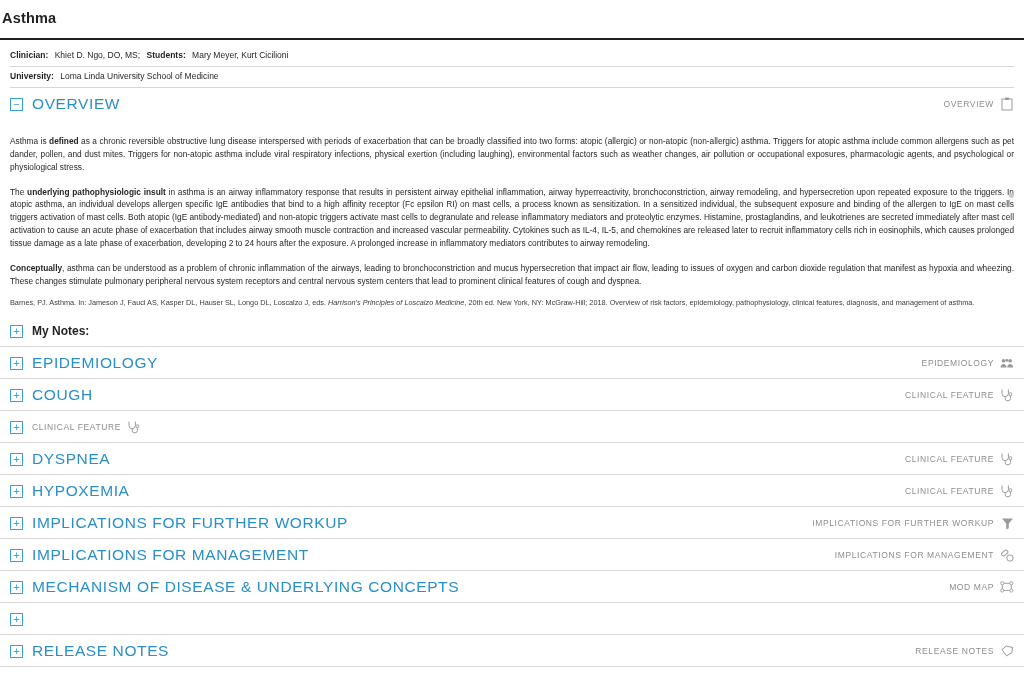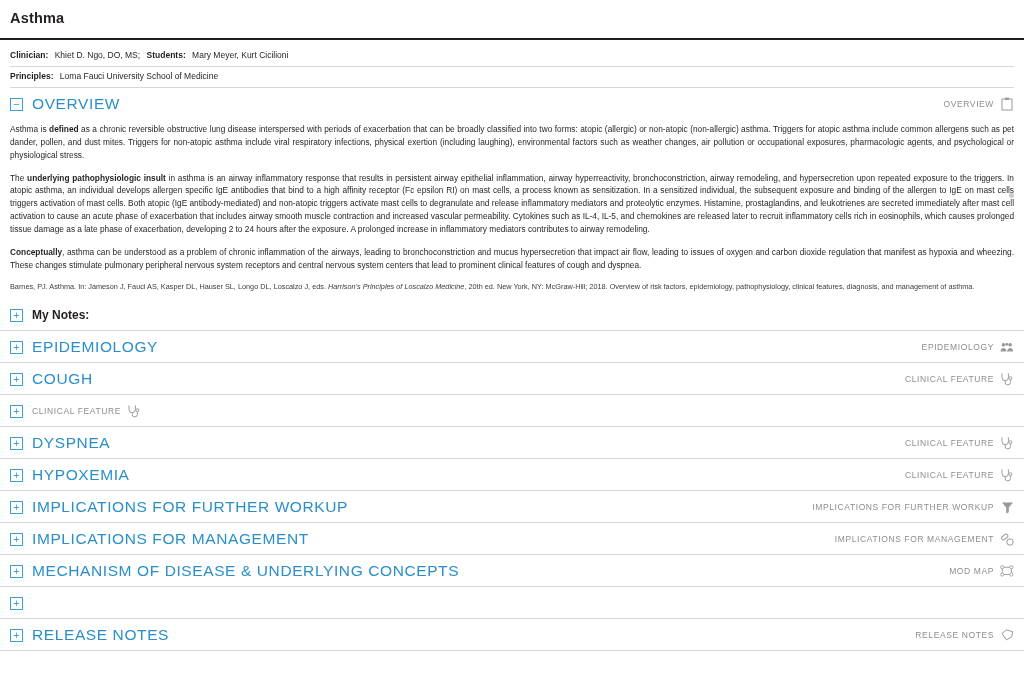--- a/index.html
+++ b/index.html
@@ -9,21 +9,21 @@
     background: #ffffff;
     font-family: "Liberation Sans", sans-serif;
     color: #231f20;
     overflow: hidden;
   }
   .page { width: 1024px; height: 677px; position: relative; }
 
   
   .title-bar {
     height: 40px;
-    padding: 10px 10px 0 10px;
+    padding: 10px 10px 0 2px;
     border-bottom: 2px solid #231f20;
   }
   .title-bar h1 {
     margin: 0;
     font-size: 14.5px;
     font-weight: bold;
     letter-spacing: 0.2px;
     color: #231f20;
   }
 
@@ -87,21 +87,21 @@
     justify-content: center;
     color: #9a9a9a;
   }
   .sec-icon svg { display: block; }
 
   
   .sec-body {
     padding: 4px 10px 6px 10px;
   }
   .sec-body p {
-    margin: 0 0 10px 0;
+    margin: 12px 0 10px 0;
     font-size: 8.3px;
     line-height: 1.55;
     text-align: justify;
     color: #231f20;
   }
   .sec-body p b { font-weight: bold; }
   .refs-label {
     font-size: 8px;
     color: #2a8fc9;
     font-weight: bold;
@@ -145,22 +145,22 @@
   </div>
 
   <div class="meta">
     <div class="meta-row">
       <b>Clinician:</b>
       <span class="sep"></span><span>Khiet D. Ngo, DO, MS;</span>
       <span class="sep"></span><b>Students:</b>
       <span class="sep"></span><span>Mary Meyer, Kurt Cicilioni</span>
     </div>
     <div class="meta-row">
-      <b>Principles:</b>
-      <span class="sep"></span><span>Loma Fauci University School of Medicine</span>
+      <b>University:</b>
+      <span class="sep"></span><span>Loma Linda University School of Medicine</span>
     </div>
   </div>
 
   <div class="section">
     <div class="sec-head">
       <div class="toggle">−</div>
       <div class="sec-title">OVERVIEW</div>
       <div class="sec-tag">OVERVIEW</div>
       <div class="sec-icon">
         <svg width="12" height="14" viewBox="0 0 12 14" fill="none" stroke="#9a9a9a" stroke-width="1">

